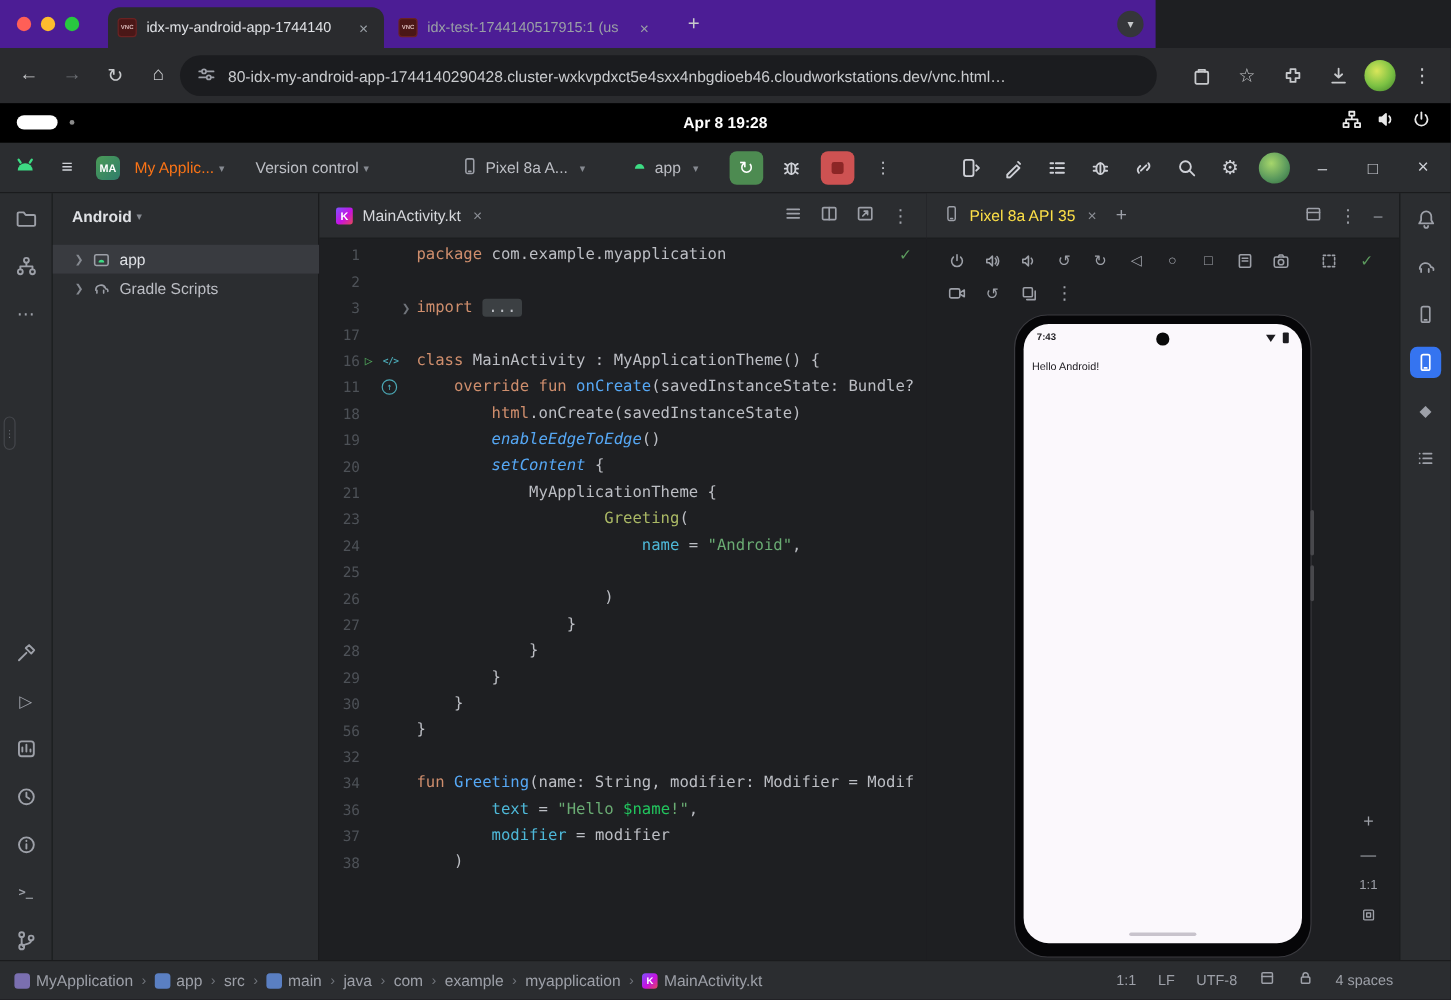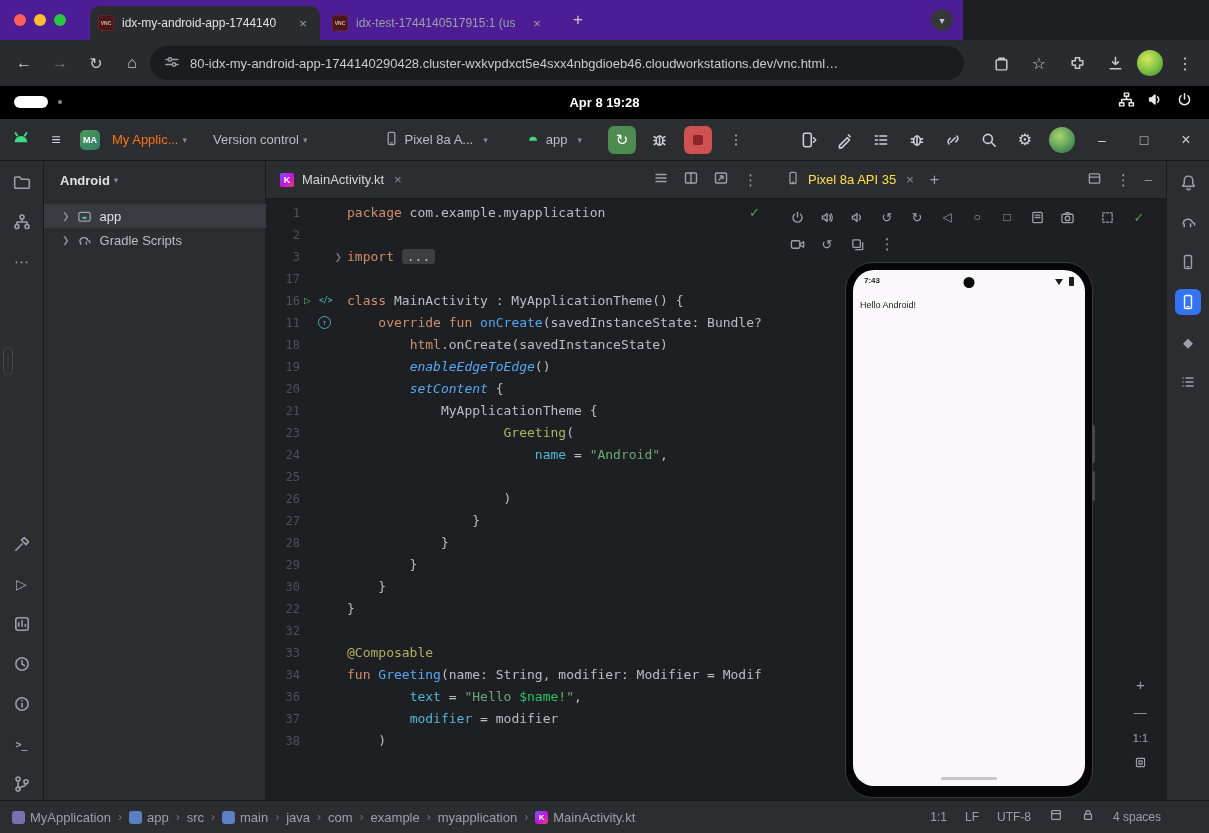--- a/index.html
+++ b/index.html
@@ -423,33 +423,28 @@
         <span class="lnum">29</span>
         <span class="gut"></span>
         <span class="cd"><span class="pl">        }</span></span>
       </div>
       <div class="cl">
         <span class="lnum">30</span>
         <span class="gut"></span>
         <span class="cd"><span class="pl">    }</span></span>
       </div>
       <div class="cl">
-        <span class="lnum">22</span>
+        <span class="lnum">56</span>
         <span class="gut"></span>
         <span class="cd"><span class="pl">}</span></span>
       </div>
       <div class="cl">
         <span class="lnum">32</span>
         <span class="gut"></span>
         <span class="cd"></span>
-      </div>
-      <div class="cl">
-        <span class="lnum">33</span>
-        <span class="gut"></span>
-        <span class="cd"><span class="ann">@Composable</span></span>
       </div>
       <div class="cl">
         <span class="lnum">34</span>
         <span class="gut"></span>
         <span class="cd"><span class="kw">fun</span><span class="pl"> </span><span class="fn">Greeting</span><span class="pl">(name: String, modifier: Modifier = Modif</span></span>
       </div>
       <div class="cl">
         <span class="lnum">36</span>
         <span class="gut"></span>
         <span class="cd"><span class="pl">        </span><span class="arg">text</span><span class="pl"> = </span><span class="str">"Hello </span><span class="tpl">$name</span><span class="str">!"</span><span class="pl">,</span></span>

